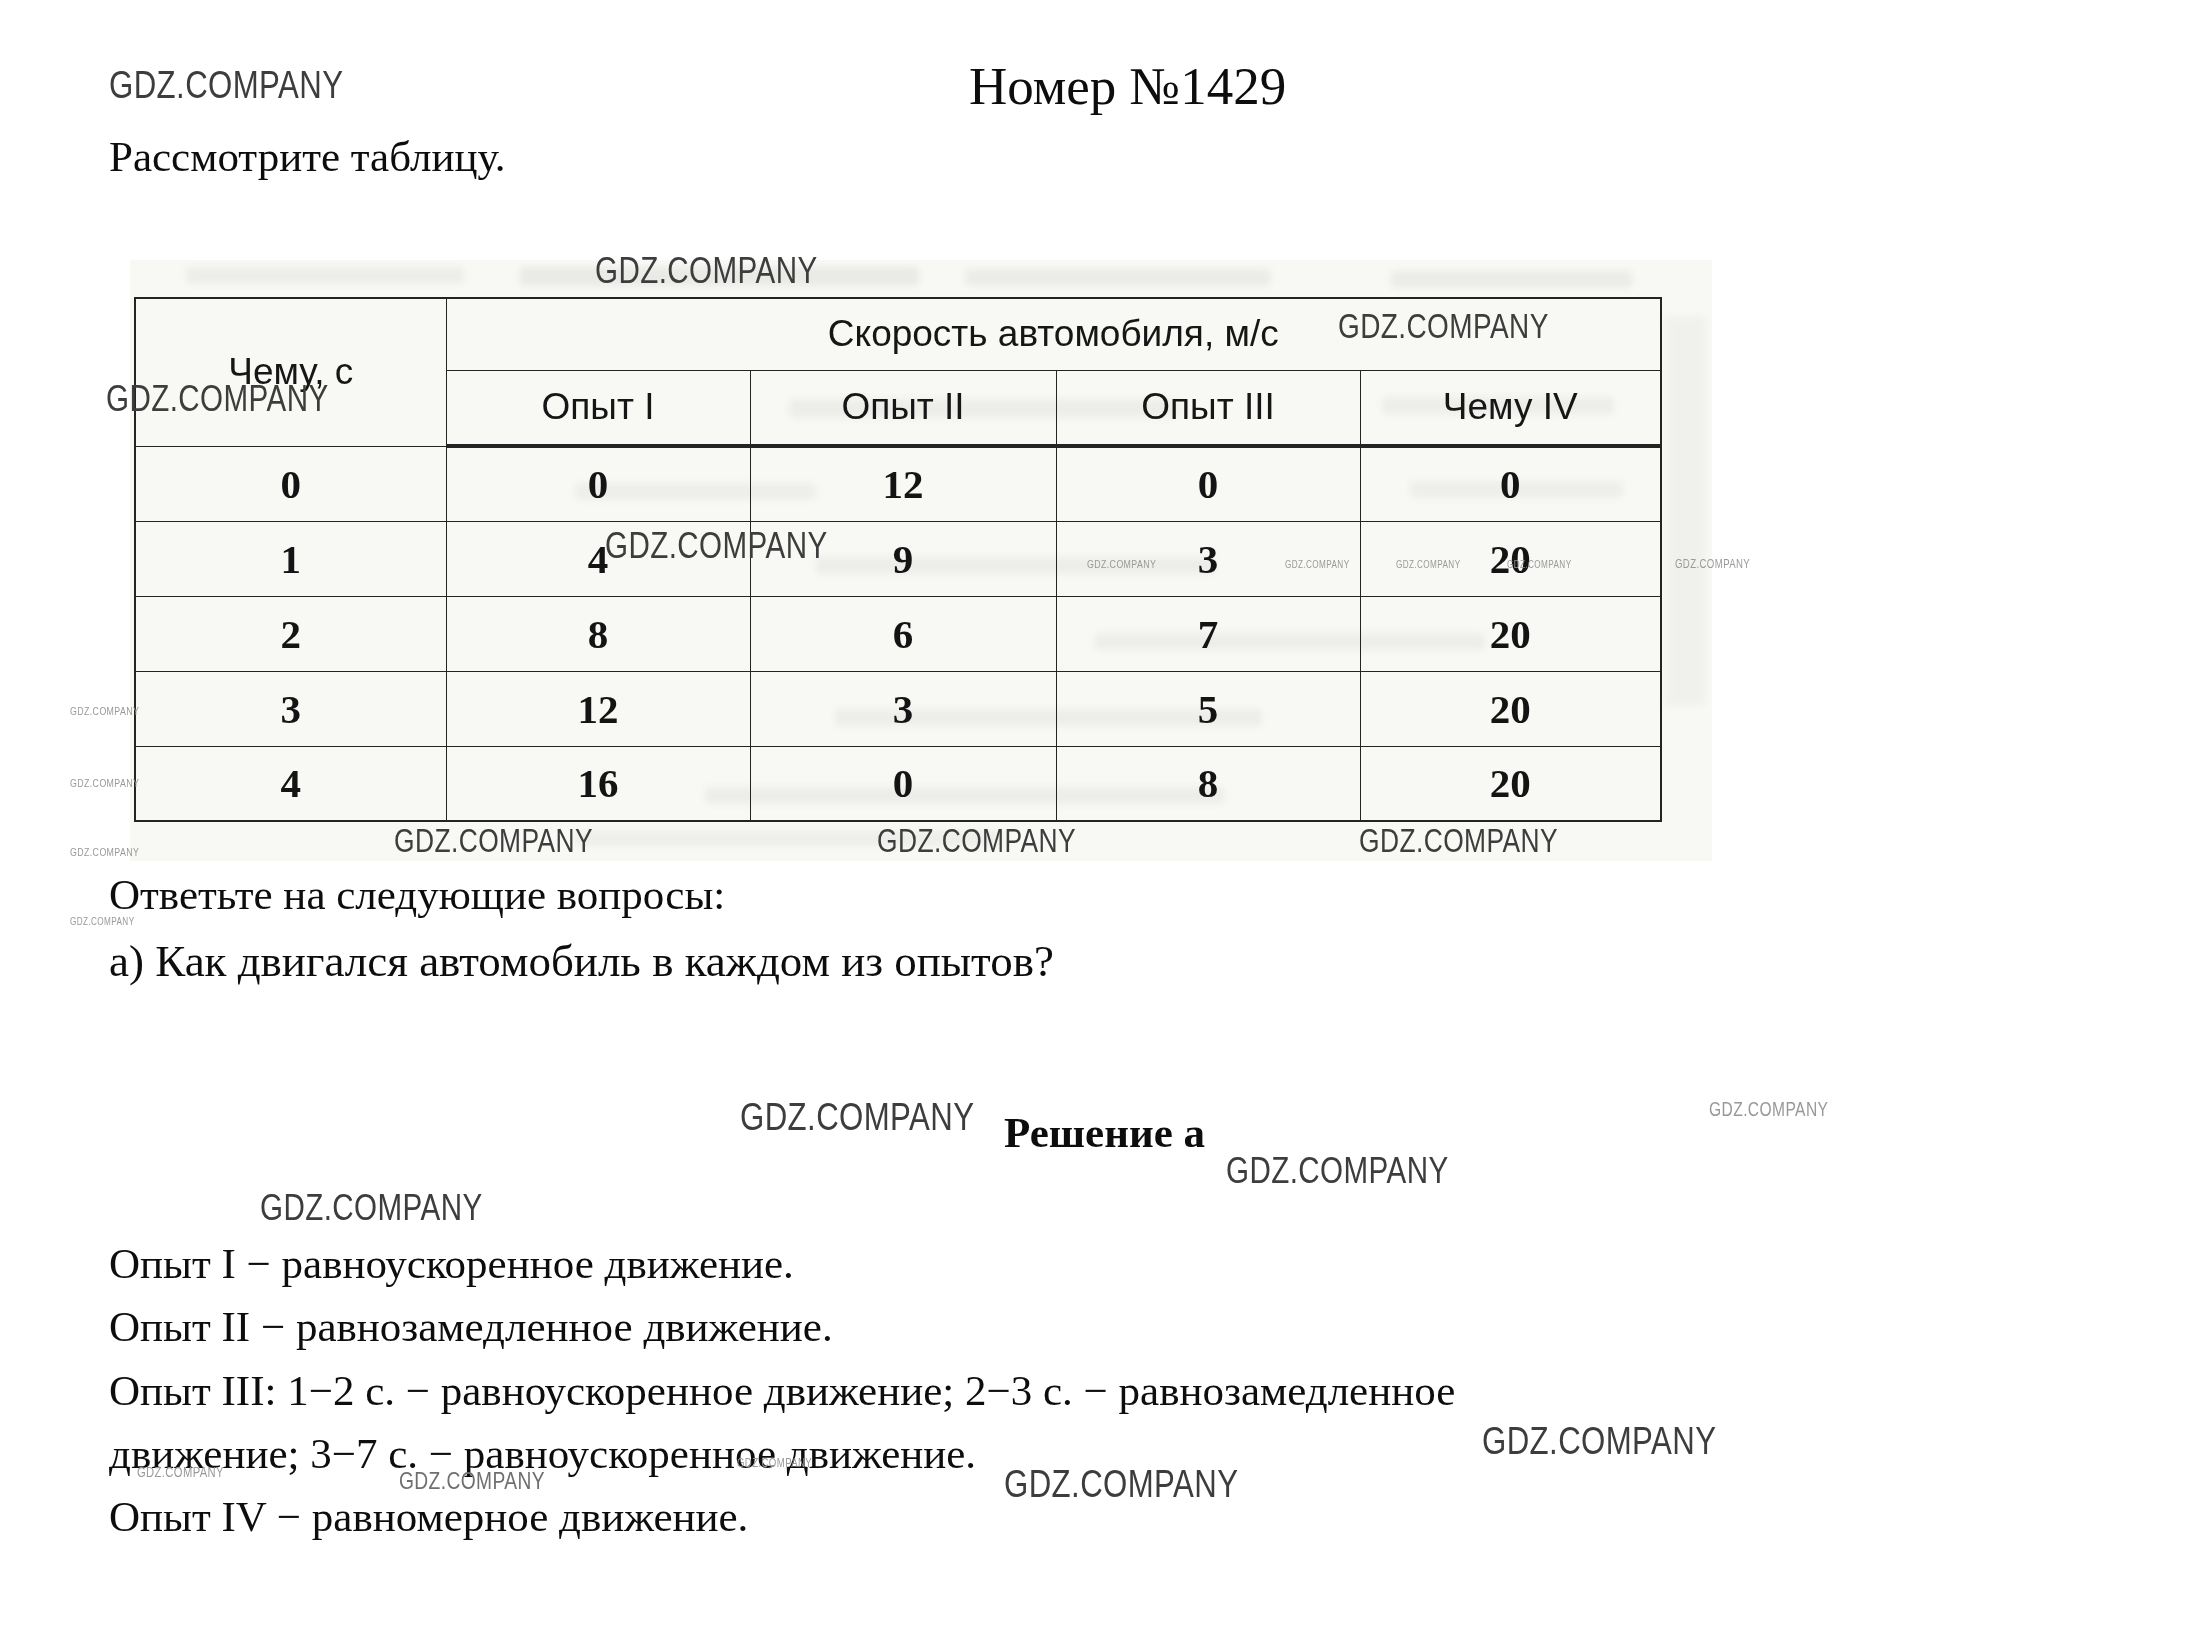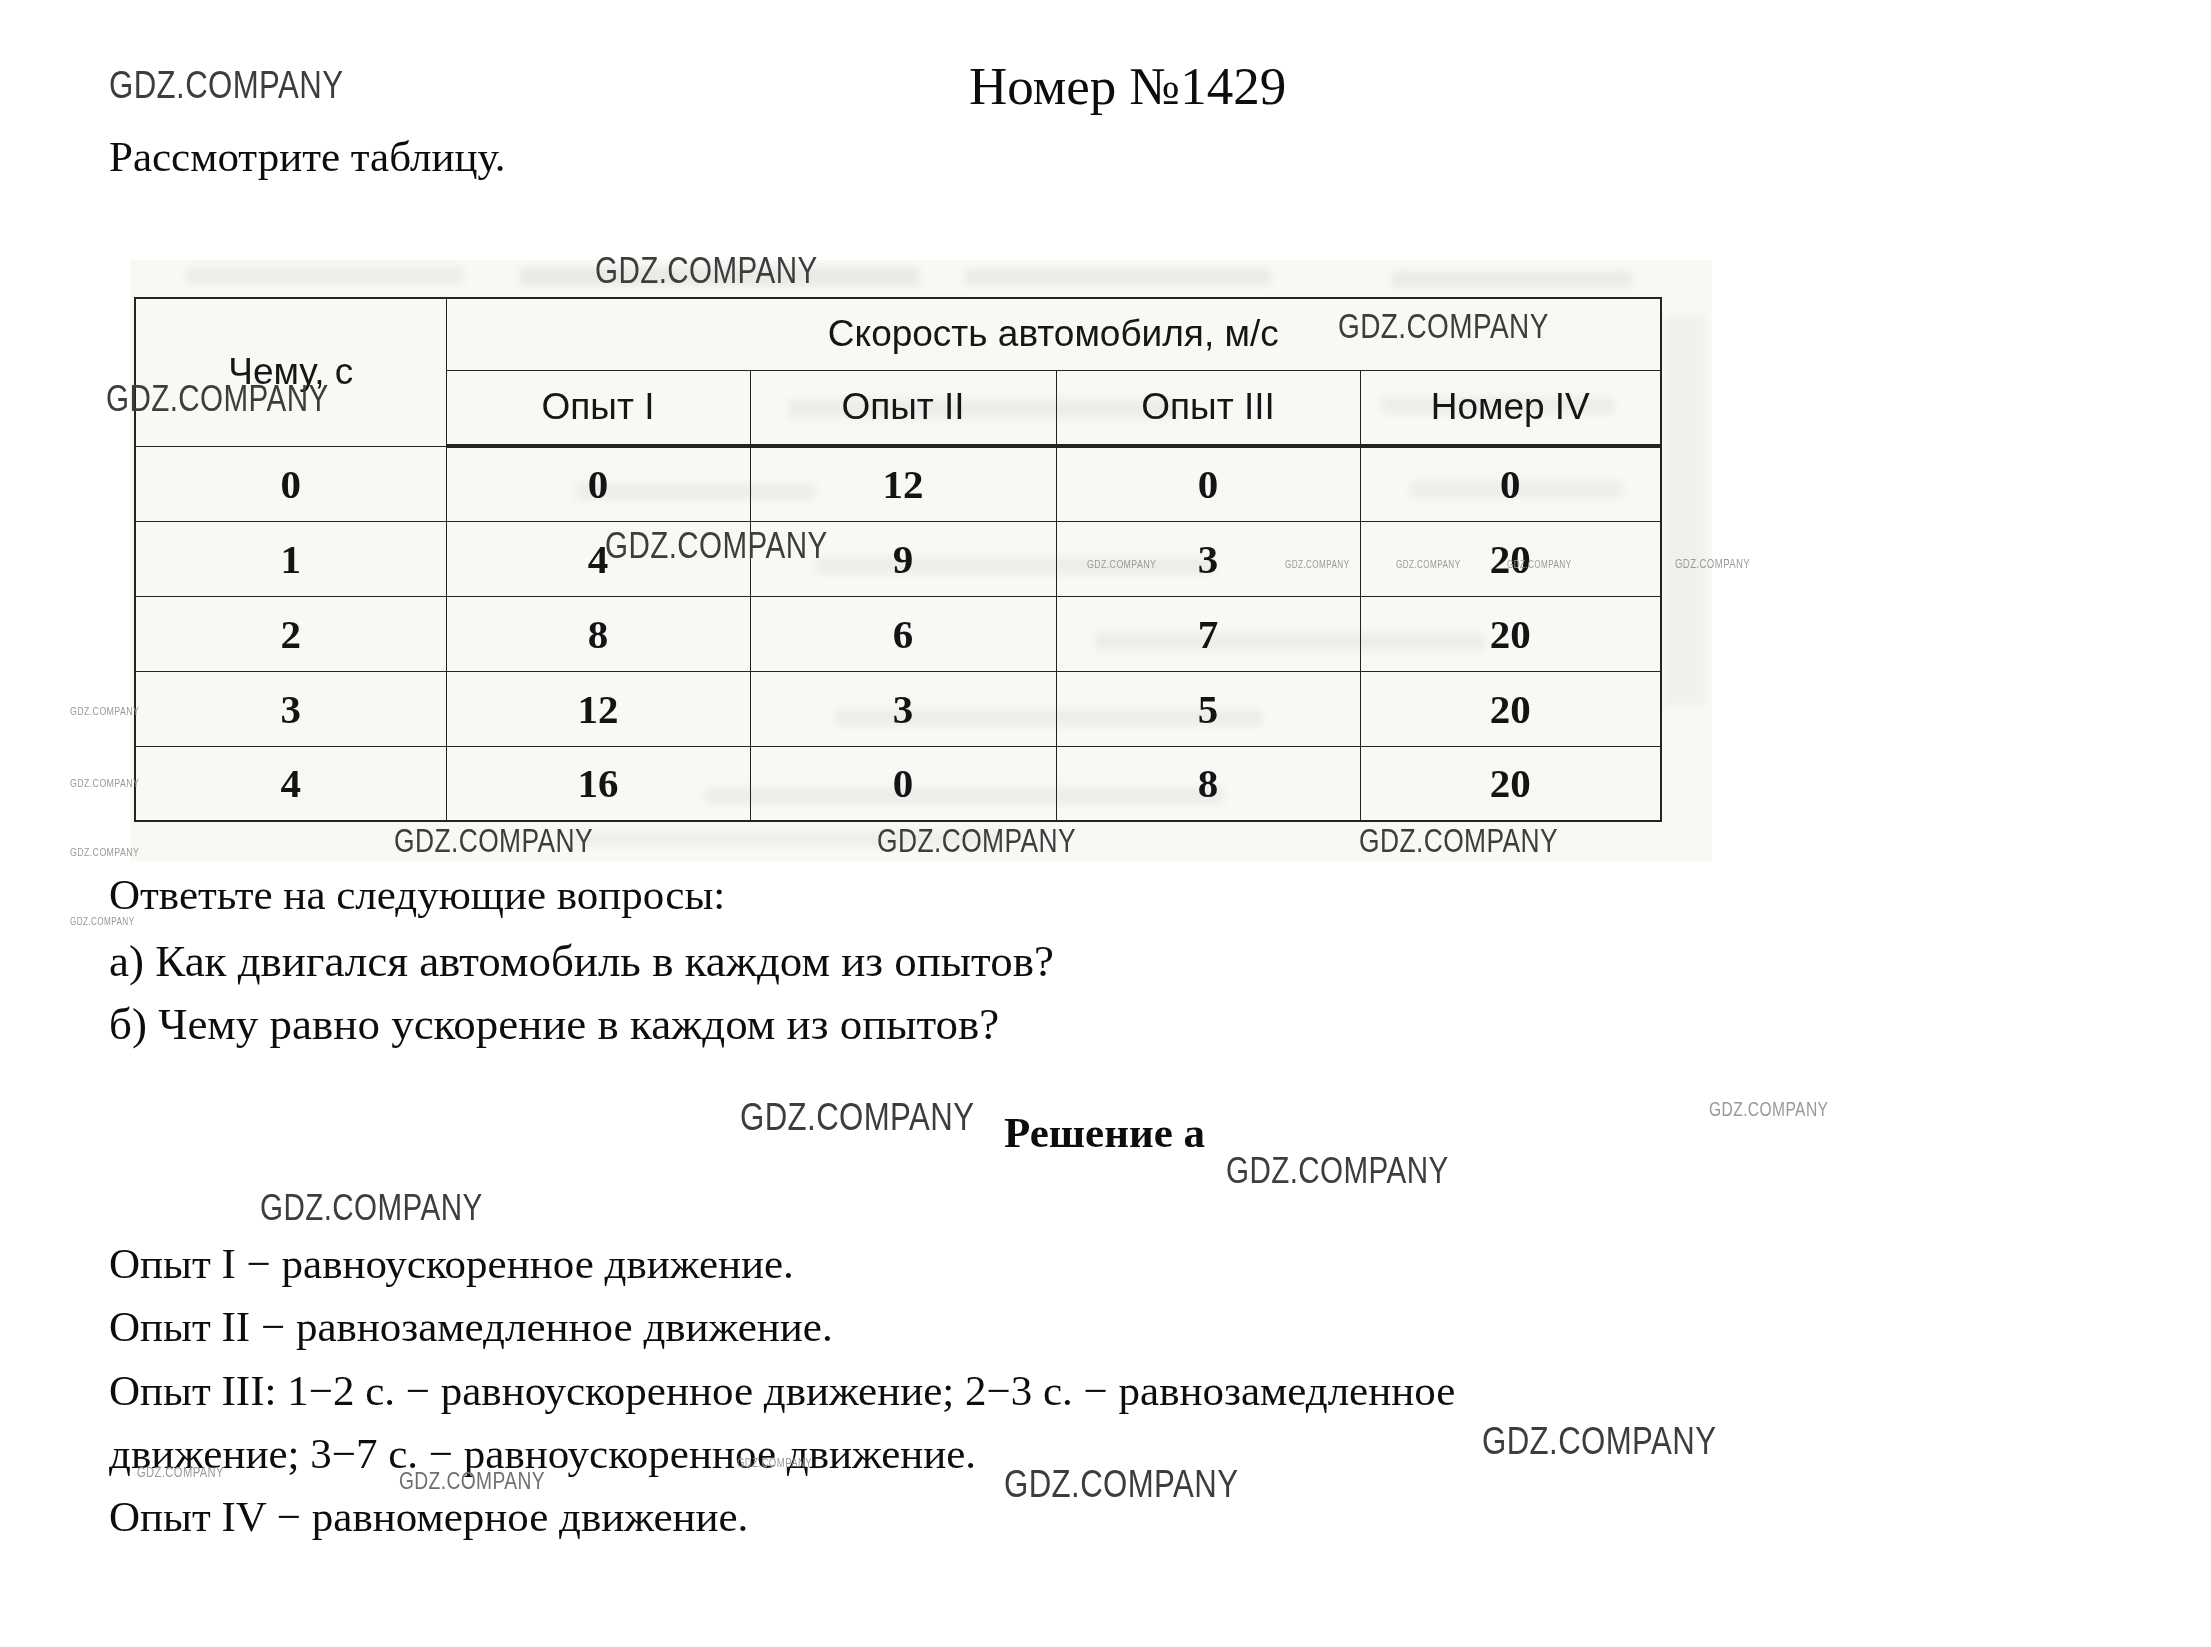--- a/index.html
+++ b/index.html
@@ -57,21 +57,21 @@
     </colgroup>
     <tbody>
       <tr class="h1">
         <td class="hdr timehdr" rowspan="2">Чему, с</td>
         <td class="hdr" colspan="4">Скорость автомобиля, м/с</td>
       </tr>
       <tr class="h2">
         <td class="hdr">Опыт I</td>
         <td class="hdr">Опыт II</td>
         <td class="hdr">Опыт III</td>
-        <td class="hdr">Номер IV</td>
+        <td class="hdr">Чему IV</td>
       </tr>
       <tr class="d">
         <td class="num">0</td>
         <td class="num">0</td>
         <td class="num">12</td>
         <td class="num">0</td>
         <td class="num">0</td>
       </tr>
       <tr class="d">
         <td class="num">1</td>
@@ -99,21 +99,20 @@
         <td class="num">16</td>
         <td class="num">0</td>
         <td class="num">8</td>
         <td class="num">20</td>
       </tr>
     </tbody>
   </table>
 
   <div class="line" style="left:109px;top:868px;">Ответьте на следующие вопросы:</div>
   <div class="line" style="left:109px;top:933px;font-size:45px;text-align:right;">а) Как двигался автомобиль в каждом из опытов?</div>
-  <div class="line" style="left:109px;top:996px;font-size:45px;">б) Чему равно ускорение в каждом из опытов?</div>
 
   <div class="line" style="left:1004px;top:1106px;font-weight:bold;">Решение а</div>
   <div class="line" style="left:109px;top:1237px;">Опыт I − равноускоренное движение.</div>
   <div class="line" style="left:109px;top:1300px;">Опыт II − равнозамедленное движение.</div>
   <div class="line" style="left:109px;top:1364px;text-align:center;">Опыт III: 1−2 с. − равноускоренное движение; 2−3 с. − равнозамедленное</div>
   <div class="line" style="left:109px;top:1427px;">движение; 3−7 с. − равноускоренное движение.</div>
   <div class="line" style="left:109px;top:1490px;">Опыт IV − равномерное движение.</div>
 
   <div class="wm" style="left:109px;top:63px;font-size:39px;">GDZ.COMPANY</div>
   <div class="wm" style="left:595px;top:250px;font-size:37px;">GDZ.COMPANY</div>

